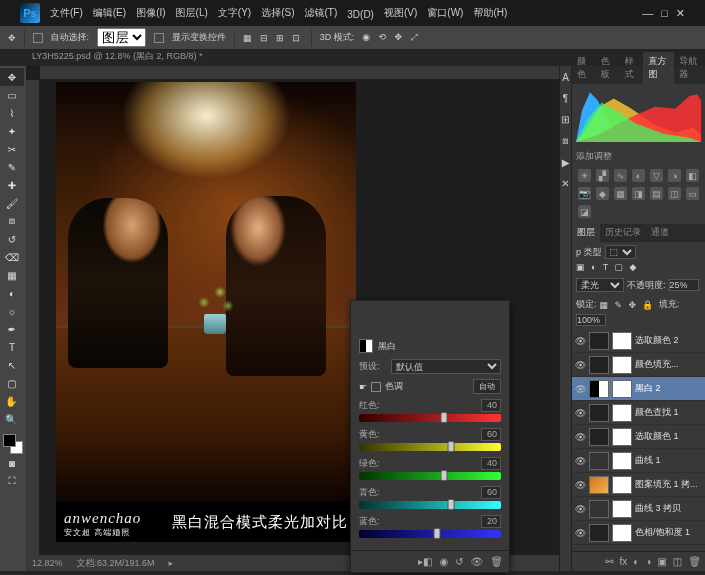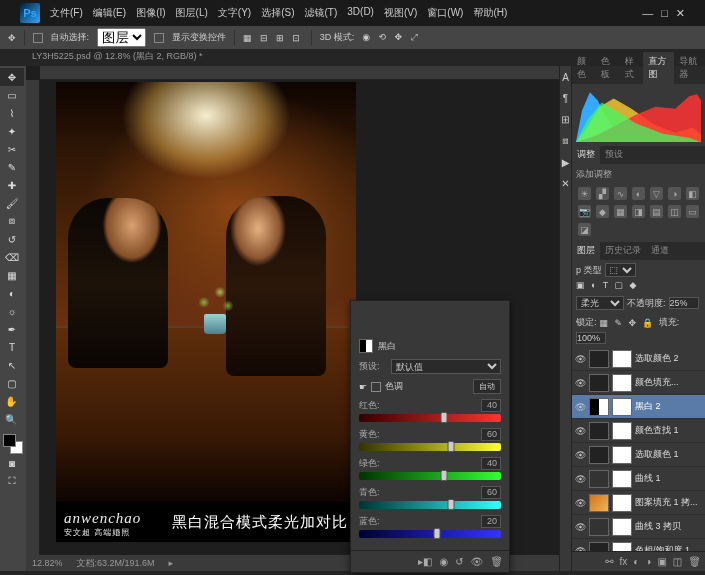--- a/index.html
+++ b/index.html
@@ -1,19 +1,19 @@
 <!DOCTYPE html>
 <html><head>
 <meta charset="utf-8">
 <style>
 * { margin: 0; padding: 0; box-sizing: border-box; font-family: "Microsoft YaHei", sans-serif; }
 body { background: #252525; color: #ccc; font-size: 10px; width: 705px; height: 575px; overflow: hidden; position: relative; }
 .titlebar { height: 26px; background: #1a1a1a; display: flex; align-items: center; padding: 0 20px; }
 .ps-logo { width: 20px; height: 20px; background: linear-gradient(135deg,#001e36,#31a8ff); color: #31a8ff; font-weight: bold; font-size: 11px; display: flex; align-items: center; justify-content: center; border-radius: 2px; margin-right: 6px; }
-.menu { display: flex; gap: 2px; }
+.menu { display: flex; gap: 2px; align-items: flex-end; }
 .menu span { padding: 3px 4px; font-size: 10px; }
 .win-controls { margin-left: auto; display: flex; gap: 8px; font-size: 11px; }
 .optionbar { height: 24px; background: #454545; border-bottom: 1px solid #222; display: flex; align-items: center; padding: 0 8px; gap: 8px; font-size: 9px; }
 .optionbar .sep { width:1px; height:16px; background:#333; }
 .doc-tab-bar { height: 16px; background: #252525; display: flex; padding-left: 32px; font-size: 9px; color: #999; }
 .main { display: flex; height: calc(575px - 26px - 24px - 20px); }
 .toolbar { width: 26px; background: #454545; display: flex; flex-direction: column; padding-top: 2px; }
 .toolbar .tool { width: 24px; height: 18px; display: flex; align-items: center; justify-content: center; font-size: 10px; color: #ddd; }
 .toolbar .tool.sel { background: #2c2c2c; }
 .toolbar .swatches { margin-top: 6px; width: 20px; height: 20px; position: relative; margin-left: 3px; }
@@ -202,24 +202,20 @@
       </div>
     <div class="histogram">
       <svg class="histo-svg" viewBox="0 0 126 52" preserveAspectRatio="none">
         <polygon fill="#3af" points="0,52 6,22 14,4 22,12 30,28 40,40 60,46 90,50 126,52"></polygon>
         <polygon fill="#fc3" opacity="0.8" points="0,52 10,40 24,18 38,10 56,20 78,35 100,43 118,38 126,45 126,52"></polygon>
         <polygon fill="#f33" opacity="0.85" points="0,52 20,46 40,36 60,26 80,18 100,20 114,8 122,6 126,12 126,52"></polygon>
         <polygon fill="#3f6" opacity="0.7" points="0,52 12,30 26,14 40,22 60,34 88,44 114,48 126,52"></polygon>
       </svg>
     </div>
 
-    <div class="panel-tabs" id="tabs2">
-        <span class="act">调整</span>
-        <span>预设</span>
-      </div>
     <div class="adj-panel">
       <span>添加调整</span>
       <div class="adj-icons">
         <span>☀</span>
         <span>▞</span>
         <span>∿</span>
         <span>◐</span>
         <span>▽</span>
         <span>◑</span>
         <span>◧</span>

